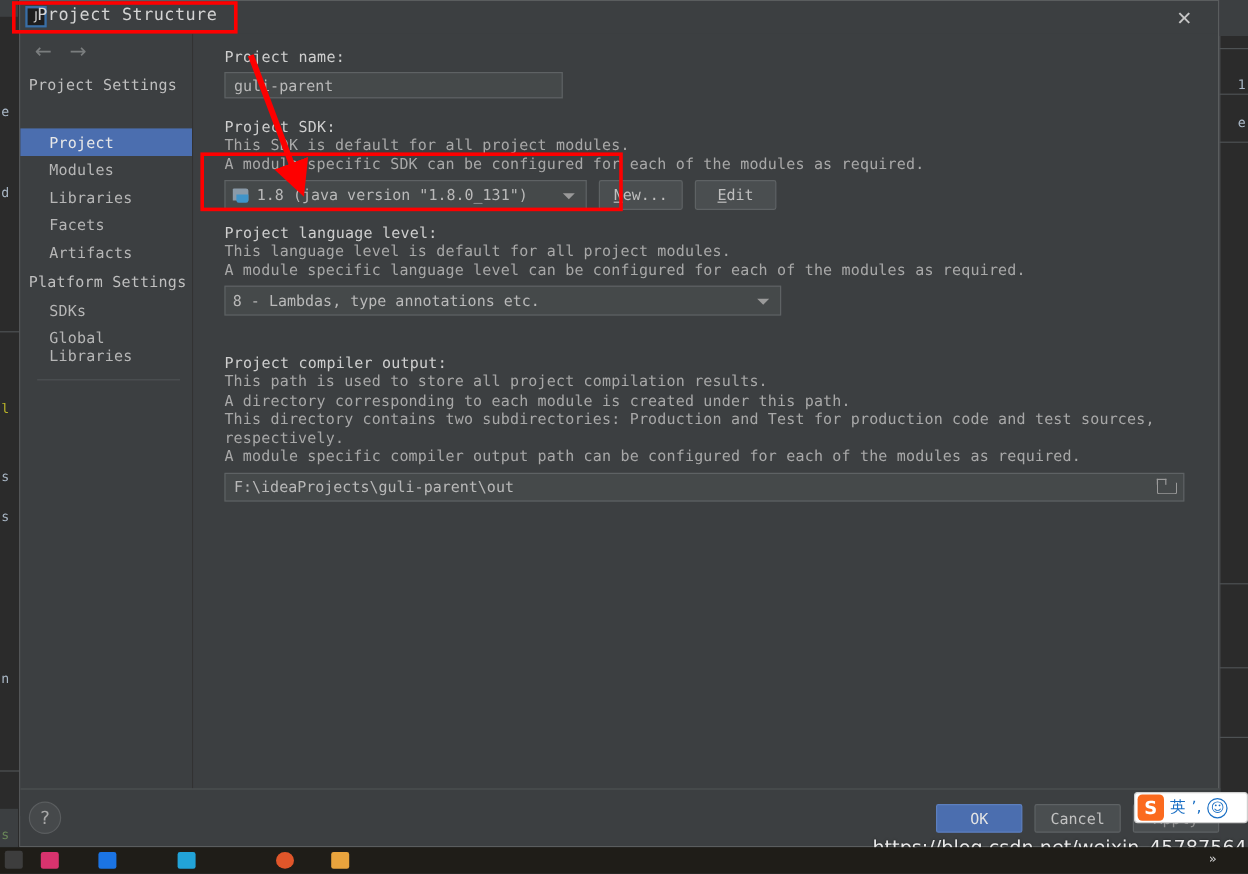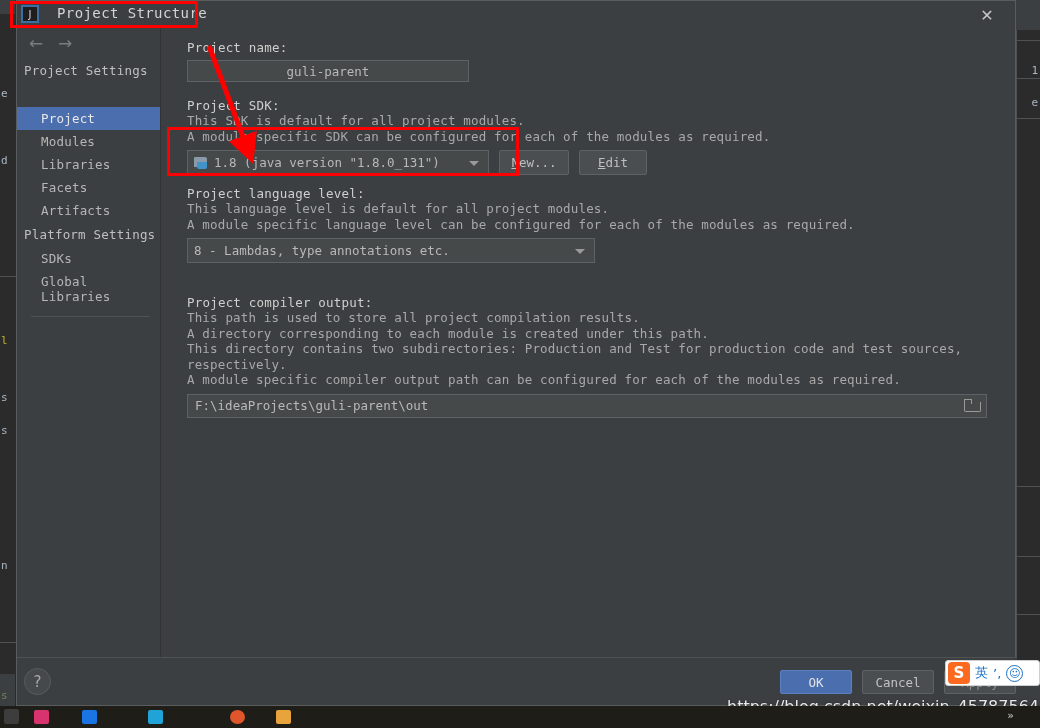--- a/index.html
+++ b/index.html
@@ -50,21 +50,21 @@
   #titlebar {
     position: relative; height: 27px; background: #3c3f41;
   }
   #title-icon {
     position: absolute; left: 4px; top: 4px; width: 18px; height: 18px;
     background: #1e1e1e; border: 2px solid #3a6ea5;
     display: flex; align-items: center; justify-content: center;
     font-size: 10px; color: #d8d8d8; font-family: "DejaVu Sans", sans-serif;
   }
   #title-text {
-    position: absolute; left: 40px; top: 4px;
+    position: absolute; left: 14px; top: 4px;
     font-size: 14px; color: #d4d4d4;
     font-family: "DejaVu Sans Mono", monospace;
     letter-spacing: 0.4px;
   }
   #close-btn {
     position: absolute; right: 18px; top: 4px;
     width: 20px; height: 20px; color: #c6c6c6; font-size: 16px;
     display: flex; align-items: center; justify-content: center;
     font-family: "DejaVu Sans", sans-serif; cursor: pointer;
   }
@@ -110,21 +110,21 @@
     font-size: 12.5px; color: #a8a8a8; line-height: 15.5px;
     font-family: "DejaVu Sans Mono", monospace; letter-spacing: 0.15px;
   }
 
   .textfield {
     height: 22px; background: #45494a; border: 1px solid #5e6264;
     display: flex; align-items: center; padding: 0 7px;
     font-size: 12.5px; color: #b9b9b9;
     font-family: "DejaVu Sans Mono", monospace;
   }
-  #project-name-field { width: 282px; margin-top: 5px; justify-content: center; }
+  #project-name-field { width: 282px; margin-top: 5px; }
 
   .combo {
     height: 25px; background: #45494a; border: 1px solid #5e6264;
     display: flex; align-items: center; padding: 0 6px;
     position: relative; cursor: pointer;
   }
   .combo .cb-text {
     font-size: 12.5px; color: #b9b9b9;
     font-family: "DejaVu Sans Mono", monospace;
   }
@@ -153,21 +153,21 @@
     font-family: "DejaVu Sans Mono", monospace; cursor: pointer;
     border-radius: 2px;
   }
   .u { text-decoration: underline; }
 
   #sdk-row { display: flex; align-items: center; gap: 10px; margin-top: 6px; }
   #sdk-combo { width: 302px; }
   #btn-new  { width: 70px; }
   #btn-edit { width: 68px; }
 
-  #lang-combo { width: 408px; margin-top: 6px; }
+  #lang-combo { width: 464px; margin-top: 6px; }
 
   #output-field {
     width: 800px; height: 24px; margin-top: 6px;
     background: #45494a; border: 1px solid #5e6264;
     display: flex; align-items: center; padding: 0 7px; position: relative;
   }
   #output-field .of-text {
     font-size: 12.5px; color: #b9b9b9;
     font-family: "DejaVu Sans Mono", monospace;
   }

